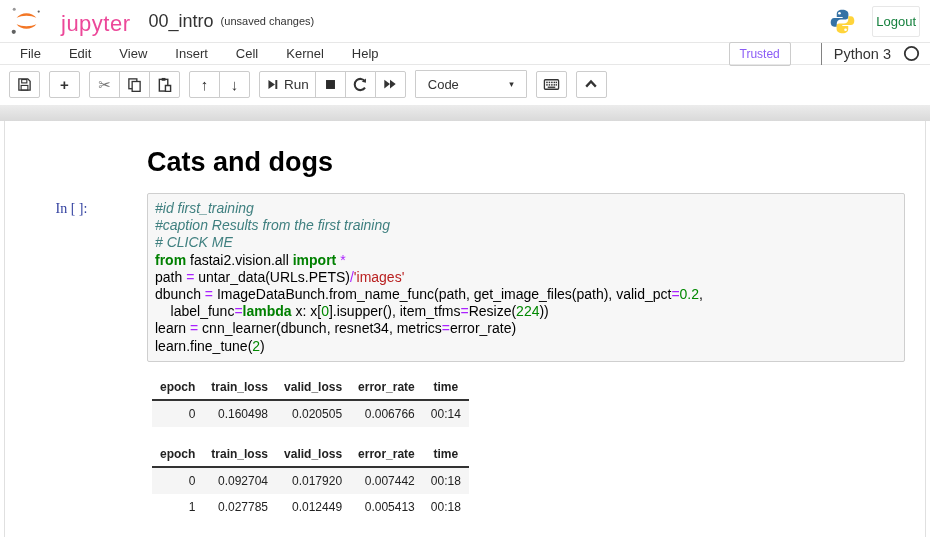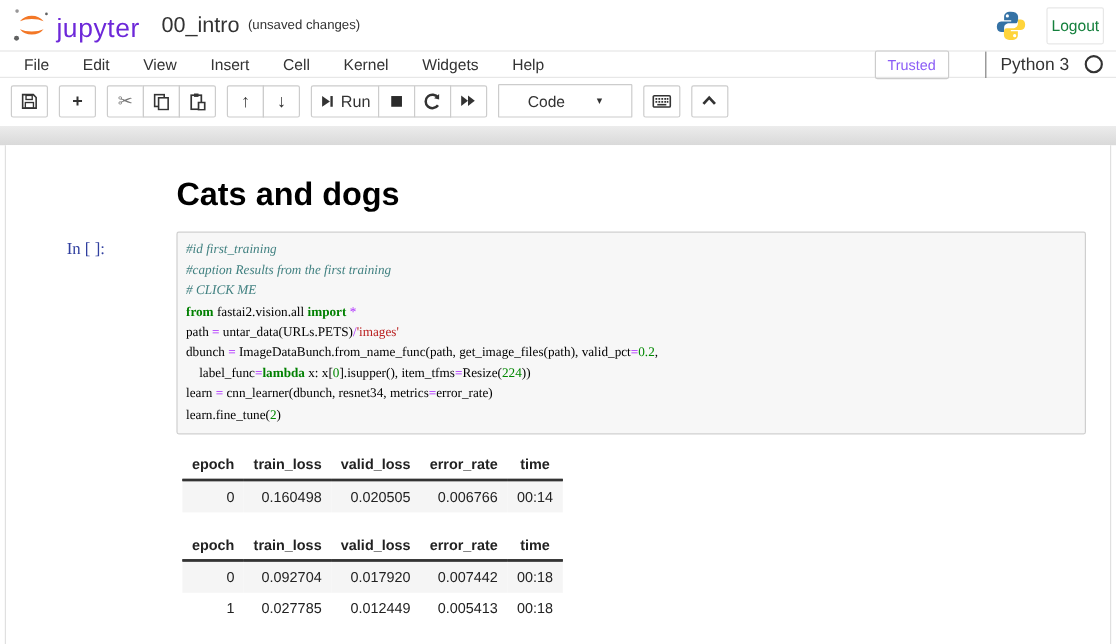--- a/index.html
+++ b/index.html
@@ -3,21 +3,21 @@
 <meta charset="utf-8">
 <style>
   * { box-sizing: border-box; margin: 0; padding: 0; }
   html,body { width: 930px; height: 537px; overflow: hidden; background:#fff;
     font-family: "Liberation Sans", sans-serif; color:#333; }
 
   
   .header { height:42px; display:flex; align-items:center; padding:0 10px; background:#fff; }
   .logo { display:flex; align-items:flex-end; cursor:pointer; }
   .logo svg { width:32px; height:32px; }
-  .logo-text { font-size:22px; color:#6d28d9; margin-left:5px; letter-spacing:.5px; line-height:26px; }
+  .logo-text { font-size:22px; color:#ec4899; margin-left:19px; letter-spacing:.5px; line-height:26px; }
   .nb-title { margin-left:18px; font-size:18px; color:#333; cursor:pointer; }
   .checkpoint { margin-left:7px; font-size:11px; color:#333; }
   .header-right { margin-left:auto; display:flex; align-items:center; gap:16px; }
   .py-logo svg { width:27px; height:27px; display:block; }
   .logout { background:#fff; border:1px solid #e7e7e7; border-radius:2px; padding:7px 3px;
     font-size:13px; color:#15803d; font-family:inherit; cursor:pointer; }
 
   
   .menubar { height:23px; border-top:1px solid #e7e7e7; border-bottom:1px solid #e7e7e7;
     display:flex; align-items:center; padding:0 6px; background:#fff; }
@@ -34,39 +34,39 @@
   .btn-group { display:flex; }
   .tbtn { min-width:31px; height:27px; background:#fff; border:1px solid #ccc; border-radius:2px;
     display:flex; align-items:center; justify-content:center; cursor:pointer; color:#333;
     font-size:14px; padding:0 6px; gap:5px; font-family:inherit; }
   .btn-group .tbtn + .tbtn { margin-left:-1px; border-top-left-radius:0; border-bottom-left-radius:0; }
   .btn-group .tbtn:not(:last-child) { border-top-right-radius:0; border-bottom-right-radius:0; }
   .tbtn .glyph { font-size:15px; font-weight:bold; line-height:1; }
   .tbtn svg { display:block; }
   .run-label { font-size:13.5px; }
   .cell-type { width:112px; height:28px; border:1px solid #ccc; border-radius:1px; background:#fff;
-    display:flex; align-items:center; justify-content:space-between; padding:0 24px; font-size:13px;
+    display:flex; align-items:center; justify-content:space-between; padding:0 12px; font-size:13px;
     color:#333; cursor:pointer; }
   .caret { font-size:9px; color:#333; }
 
   
   .site-strip { height:16px; background:#e2e2e2;
     background:linear-gradient(#ececec, #d9d9d9); }
 
   
   .notebook { background:#fff; margin:0 4px; border-left:1px solid #e0e0e0; border-right:1px solid #e0e0e0;
     height:441px; padding-top:25px; overflow:hidden; }
   .cell-row { display:flex; align-items:flex-start; }
   .prompt { width:142px; flex:0 0 142px; text-align:center; padding:7px 9px 0 0;
     font-family:Liberation Serif, serif; font-size:14px; line-height:17px;
     color:var(--c-prompt); white-space:nowrap; }
   .cell-content { flex:1; margin-right:20px; }
   h1.nb-heading { font-size:27px; font-weight:bold; color:#000; line-height:32px; margin-bottom:15px; }
   .codebox { border:1px solid #cfcfcf; background:#f7f7f7; border-radius:2px; padding:6px 7px; cursor:text; }
-  .codebox pre { font-family:Liberation Serif, serif; font-size:11px; line-height:17.2px;
+  .codebox pre { font-family:Liberation Sans, sans-serif; font-size:14px; line-height:17.2px;
     color:#000; white-space:pre; }
   .cm-c { color:var(--c-comment); font-style:italic; }
   .cm-k { color:var(--c-keyword); font-weight:bold; }
   .cm-o { color:var(--c-operator); }
   .cm-n { color:var(--c-number); }
   .cm-s { color:var(--c-string); }
 
   .output-area { margin-top:13px; }
   table.df { border-collapse:collapse; font-size:12px; color:#222; margin-bottom:15px; margin-left:5px; }
   table.df th { font-weight:bold; text-align:center; padding:5px 8px; border-bottom:2px solid #333; }
@@ -103,21 +103,20 @@
 </div>
 
 <div class="menubar">
   <div class="menu-items" id="menu-items">
       <div class="menu-item">File</div>
       <div class="menu-item">Edit</div>
       <div class="menu-item">View</div>
       <div class="menu-item">Insert</div>
       <div class="menu-item">Cell</div>
       <div class="menu-item">Kernel</div>
-      <div class="menu-item">Widgets</div>
       <div class="menu-item">Help</div>
     </div>
   <div class="menu-right">
     <span class="trusted">Trusted</span>
     <span class="menu-divider"></span>
     <span class="kernel-name">Python 3</span>
     <span class="kernel-ind">
       <svg width="17" height="17" viewBox="0 0 17 17">
           <circle cx="8.5" cy="8.5" r="6.7" fill="none" stroke="#333" stroke-width="1.8"></circle>
         </svg>

